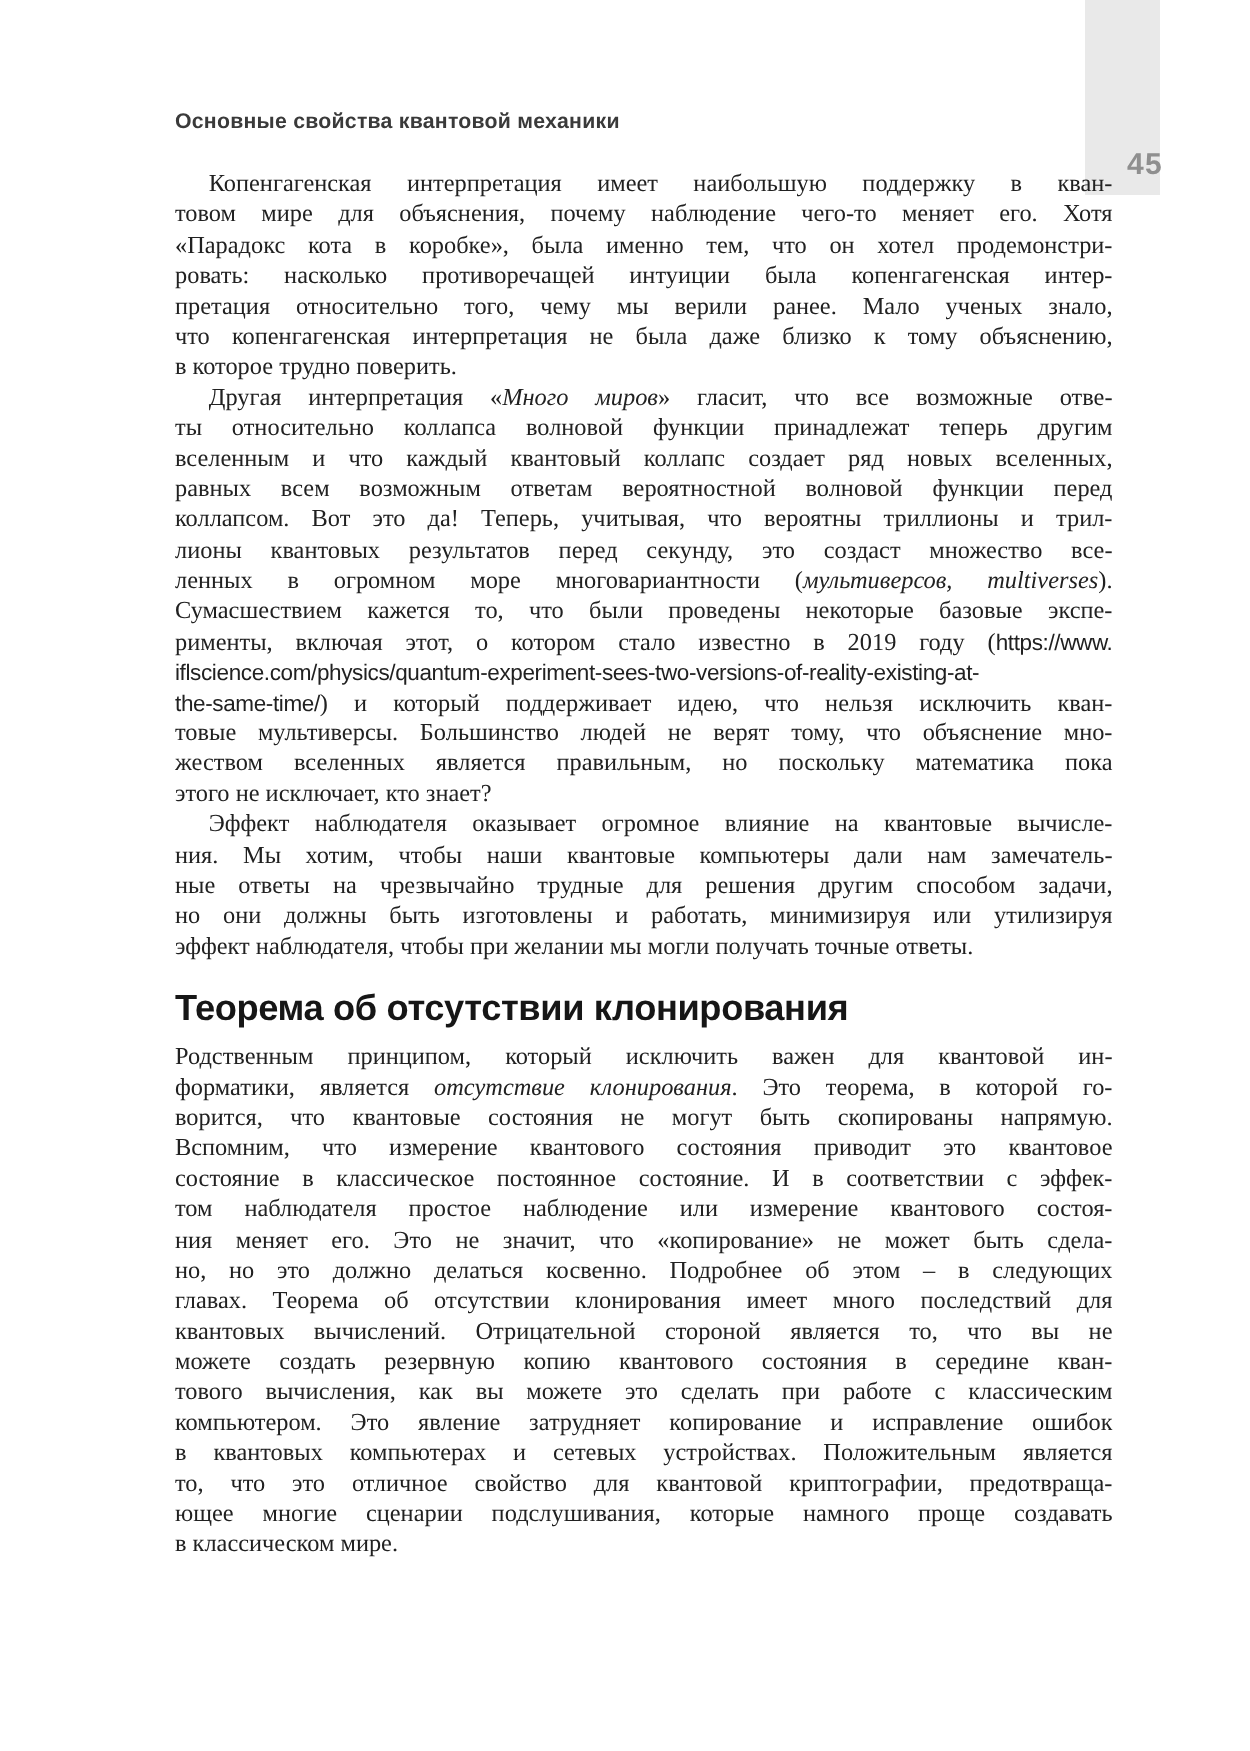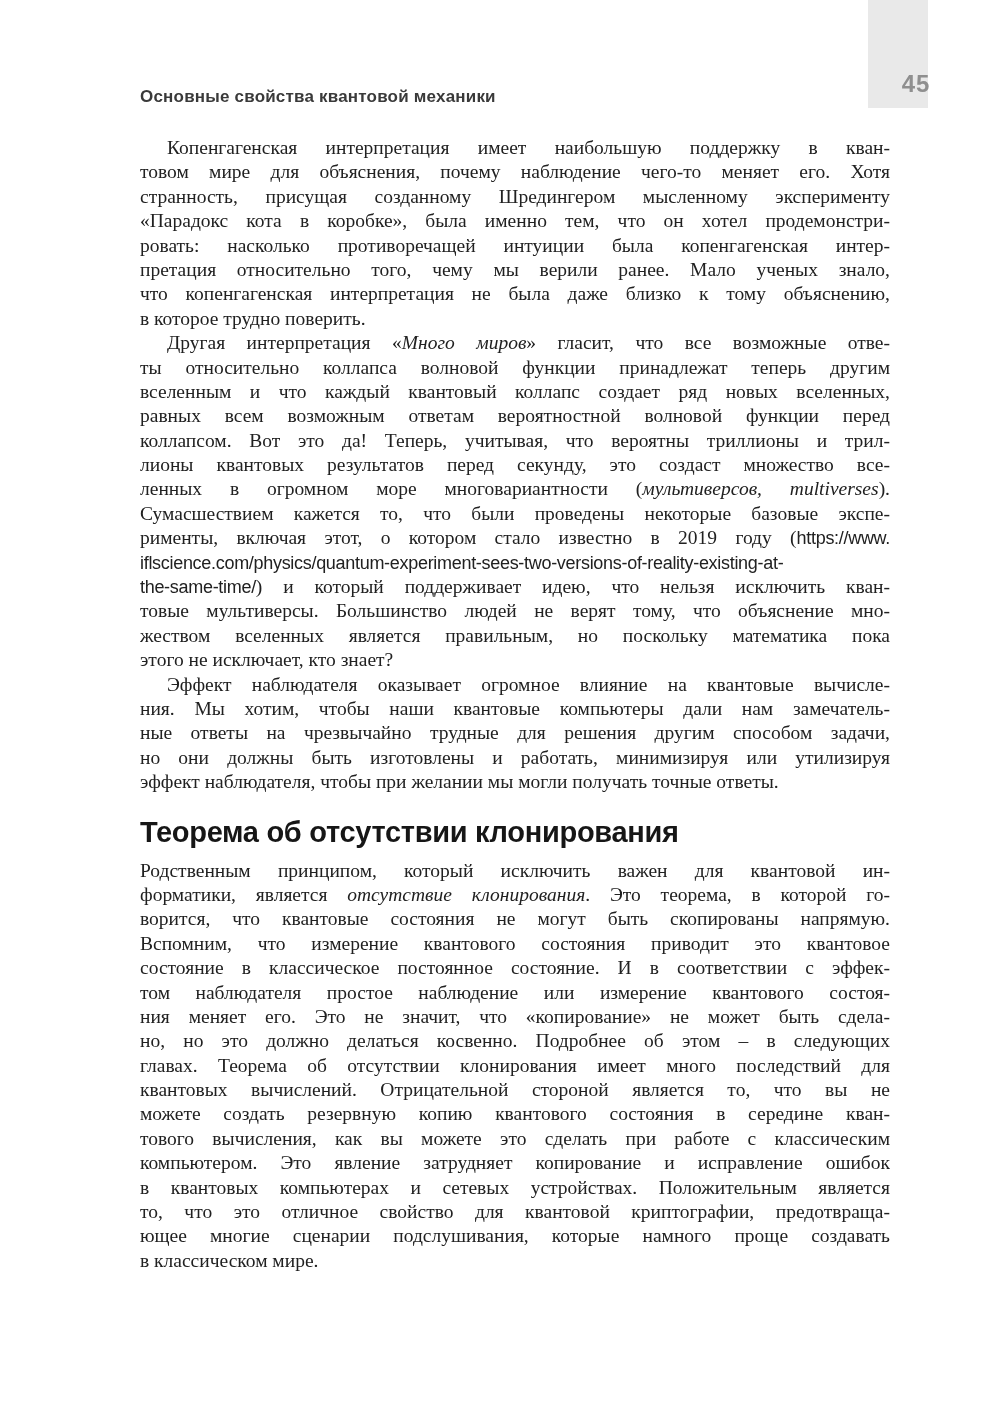--- a/index.html
+++ b/index.html
@@ -6,21 +6,21 @@
   body {
     width: 1000px; height: 1401px;
     background: #ffffff;
     position: relative;
     font-family: "Liberation Serif", serif;
     color: #212121;
     overflow: hidden;
   }
   .page-tab {
     position: absolute;
-    left: 868px; top: 0; width: 60px; height: 108px;
+    left: 868px; top: 0; width: 60px; height: 156px;
     background: #e9e9e9;
     display: flex; align-items: flex-end; justify-content: center;
     box-sizing: border-box;
     padding-bottom: 10px;
     padding-left: 36px;
   }
   .page-tab span {
     font-family: "Liberation Sans", sans-serif;
     font-weight: bold;
     font-size: 24px;
@@ -82,21 +82,20 @@
 </div>
 
 <div class="running-head">
   <span>Основные свойства квантовой механики</span>
 </div>
 
 <div class="content">
     <div class="paragraph">
       <div class="line first-indent">Копенгагенская интерпретация имеет наибольшую поддержку в кван-</div>
       <div class="line">товом мире для объяснения, почему наблюдение чего-то меняет его. Хотя</div>
-      <div class="line">странность, присущая созданному Шредингером мысленному эксперименту</div>
       <div class="line">«Парадокс кота в коробке», была именно тем, что он хотел продемонстри-</div>
       <div class="line">ровать: насколько противоречащей интуиции была копенгагенская интер-</div>
       <div class="line">претация относительно того, чему мы верили ранее. Мало ученых знало,</div>
       <div class="line">что копенгагенская интерпретация не была даже близко к тому объяснению,</div>
       <div class="line last">в которое трудно поверить.</div>
     </div>
     <div class="paragraph">
       <div class="line first-indent"><span class="seg-t">Другая интерпретация «</span><span class="seg-i">Много миров</span><span class="seg-t">» гласит, что все возможные отве-</span></div>
       <div class="line">ты относительно коллапса волновой функции принадлежат теперь другим</div>
       <div class="line">вселенным и что каждый квантовый коллапс создает ряд новых вселенных,</div>

